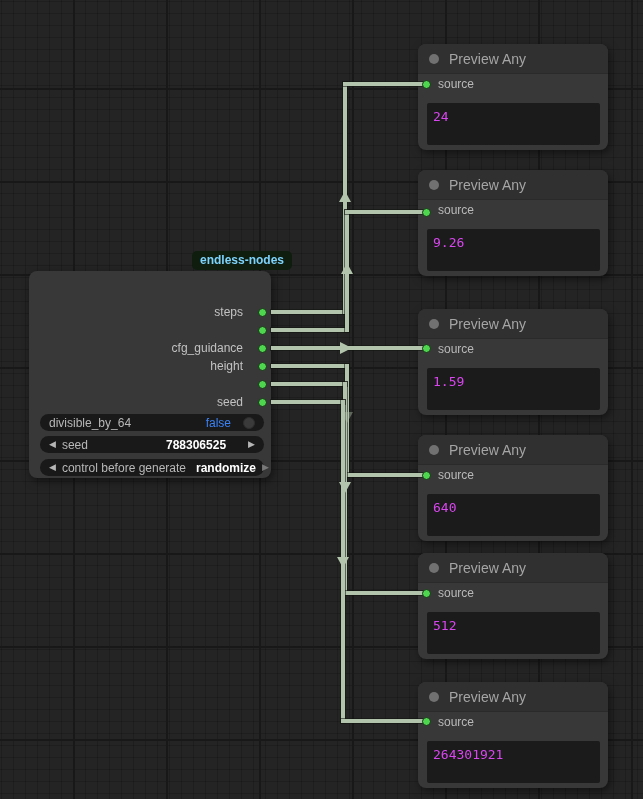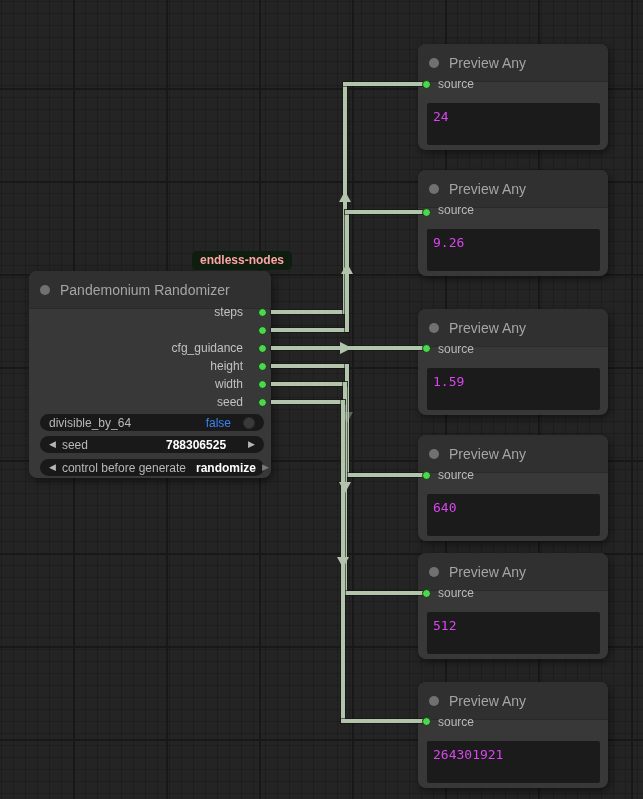--- a/index.html
+++ b/index.html
@@ -21,38 +21,38 @@
   .lk.v{width:4px;}
   .arr{position:absolute;width:0;height:0;z-index:5;}
   .arr.up{border-left:6px solid transparent;border-right:6px solid transparent;border-bottom:11px solid #b2c4ab;}
   .arr.down{border-left:6px solid transparent;border-right:6px solid transparent;border-top:11px solid #b2c4ab;}
   .arr.right{border-top:6px solid transparent;border-bottom:6px solid transparent;border-left:12px solid #b2c4ab;}
   .arr.faint{opacity:.42;}
   
   .dot{position:absolute;width:9px;height:9px;border-radius:50%;background:#4fd64f;border:1px solid #173017;box-sizing:border-box;z-index:6;}
   
   .node{position:absolute;background:#383838;border-radius:8px;box-shadow:2px 3px 9px rgba(0,0,0,.5);z-index:3;}
-  .ntitle{position:absolute;left:0;right:0;top:0;height:38px;background:#303030;border-radius:8px 8px 0 0;
+  .ntitle{position:absolute;left:0;right:0;top:0;height:30px;background:#303030;border-radius:8px 8px 0 0;
     display:flex;align-items:center;gap:10px;padding-left:11px;box-sizing:border-box;border-bottom:1px solid #2a2a2a;}
   .tdot{width:10px;height:10px;border-radius:50%;background:#717171;flex:0 0 auto;}
   .ttext{color:#a5a5a5;font-size:14px;white-space:nowrap;}
   
   .main{left:29px;top:271px;width:242px;height:207px;}
   .out-row{position:absolute;left:0;right:0;height:18px;display:flex;align-items:center;justify-content:flex-end;padding-right:28px;box-sizing:border-box;}
   .out-row span{color:#c2c2c2;font-size:12px;}
   .widget{position:absolute;left:11px;right:7px;height:17px;background:#191919;border-radius:9px;
     display:flex;align-items:center;padding:0 9px;box-sizing:border-box;font-size:12px;color:#b8b8b8;gap:6px;}
   .widget .wlabel{white-space:nowrap;}
   .widget .wvalue{color:#fff;font-weight:bold;margin-left:auto;white-space:nowrap;}
   .widget .wvalue.plain{color:#3b82f6;font-weight:normal;padding-left:24px;}
   .warr{font-size:9px;color:#b5b5b5;line-height:17px;}
   .warr.dim{color:#787878;}
   .knob{width:12px;height:12px;border-radius:50%;background:#3a3a3a;border:1px solid #2d2d2d;box-sizing:border-box;flex:0 0 auto;margin-left:6px;}
   
-  .badge{position:absolute;left:192px;top:251px;z-index:7;background:#0e1d0e;color:#fca5a5;
+  .badge{position:absolute;left:192px;top:251px;z-index:7;background:#0e1d0e;color:#7dd3fc;
     font-size:12px;font-weight:bold;padding:2px 8px 3px;border-radius:5px;white-space:nowrap;}
   
   .pv{left:418px;width:190px;height:106px;}
   .src-row{position:absolute;left:20px;top:29px;height:22px;display:flex;align-items:center;}
   .src-row span{color:#b9b9b9;font-size:12px;}
   .vbox{position:absolute;left:9px;right:8px;top:59px;height:42px;background:#1b1b1b;border-radius:2px;
     padding:4px 6px;box-sizing:border-box;}
   .vbox span{font-family:"DejaVu Sans Mono",monospace;font-size:13px;color:#d946ef;}
 </style>
 </head>
@@ -83,35 +83,28 @@
   <div class="lk h" style="left:341px;top:719px;width:86px"></div>
 
   <div class="arr up" style="left:339px;top:191px"></div>
   <div class="arr up" style="left:341px;top:263px"></div>
   <div class="arr right" style="left:340px;top:342px"></div>
   <div class="arr down faint" style="left:341px;top:412px"></div>
   <div class="arr down" style="left:339px;top:482px"></div>
   <div class="arr down" style="left:337px;top:557px"></div>
 
   <div class="node main">
-    <div class="ntitle">
-      <span class="tdot"></span>
-      <span class="ttext">Pandemonium Randomizer</span>
-    </div>
     <div class="out-row" style="top:32px">
         <span>steps</span>
       </div>
     <div class="out-row" style="top:68px">
         <span>cfg_guidance</span>
       </div>
     <div class="out-row" style="top:86px">
         <span>height</span>
-      </div>
-    <div class="out-row" style="top:104px">
-        <span>width</span>
       </div>
     <div class="out-row" style="top:122px">
         <span>seed</span>
       </div>
 
     <div class="widget" style="top:143px">
       <span class="wlabel">divisible_by_64</span>
       <span class="wvalue plain">false</span>
       <span class="knob"></span>
     </div>

